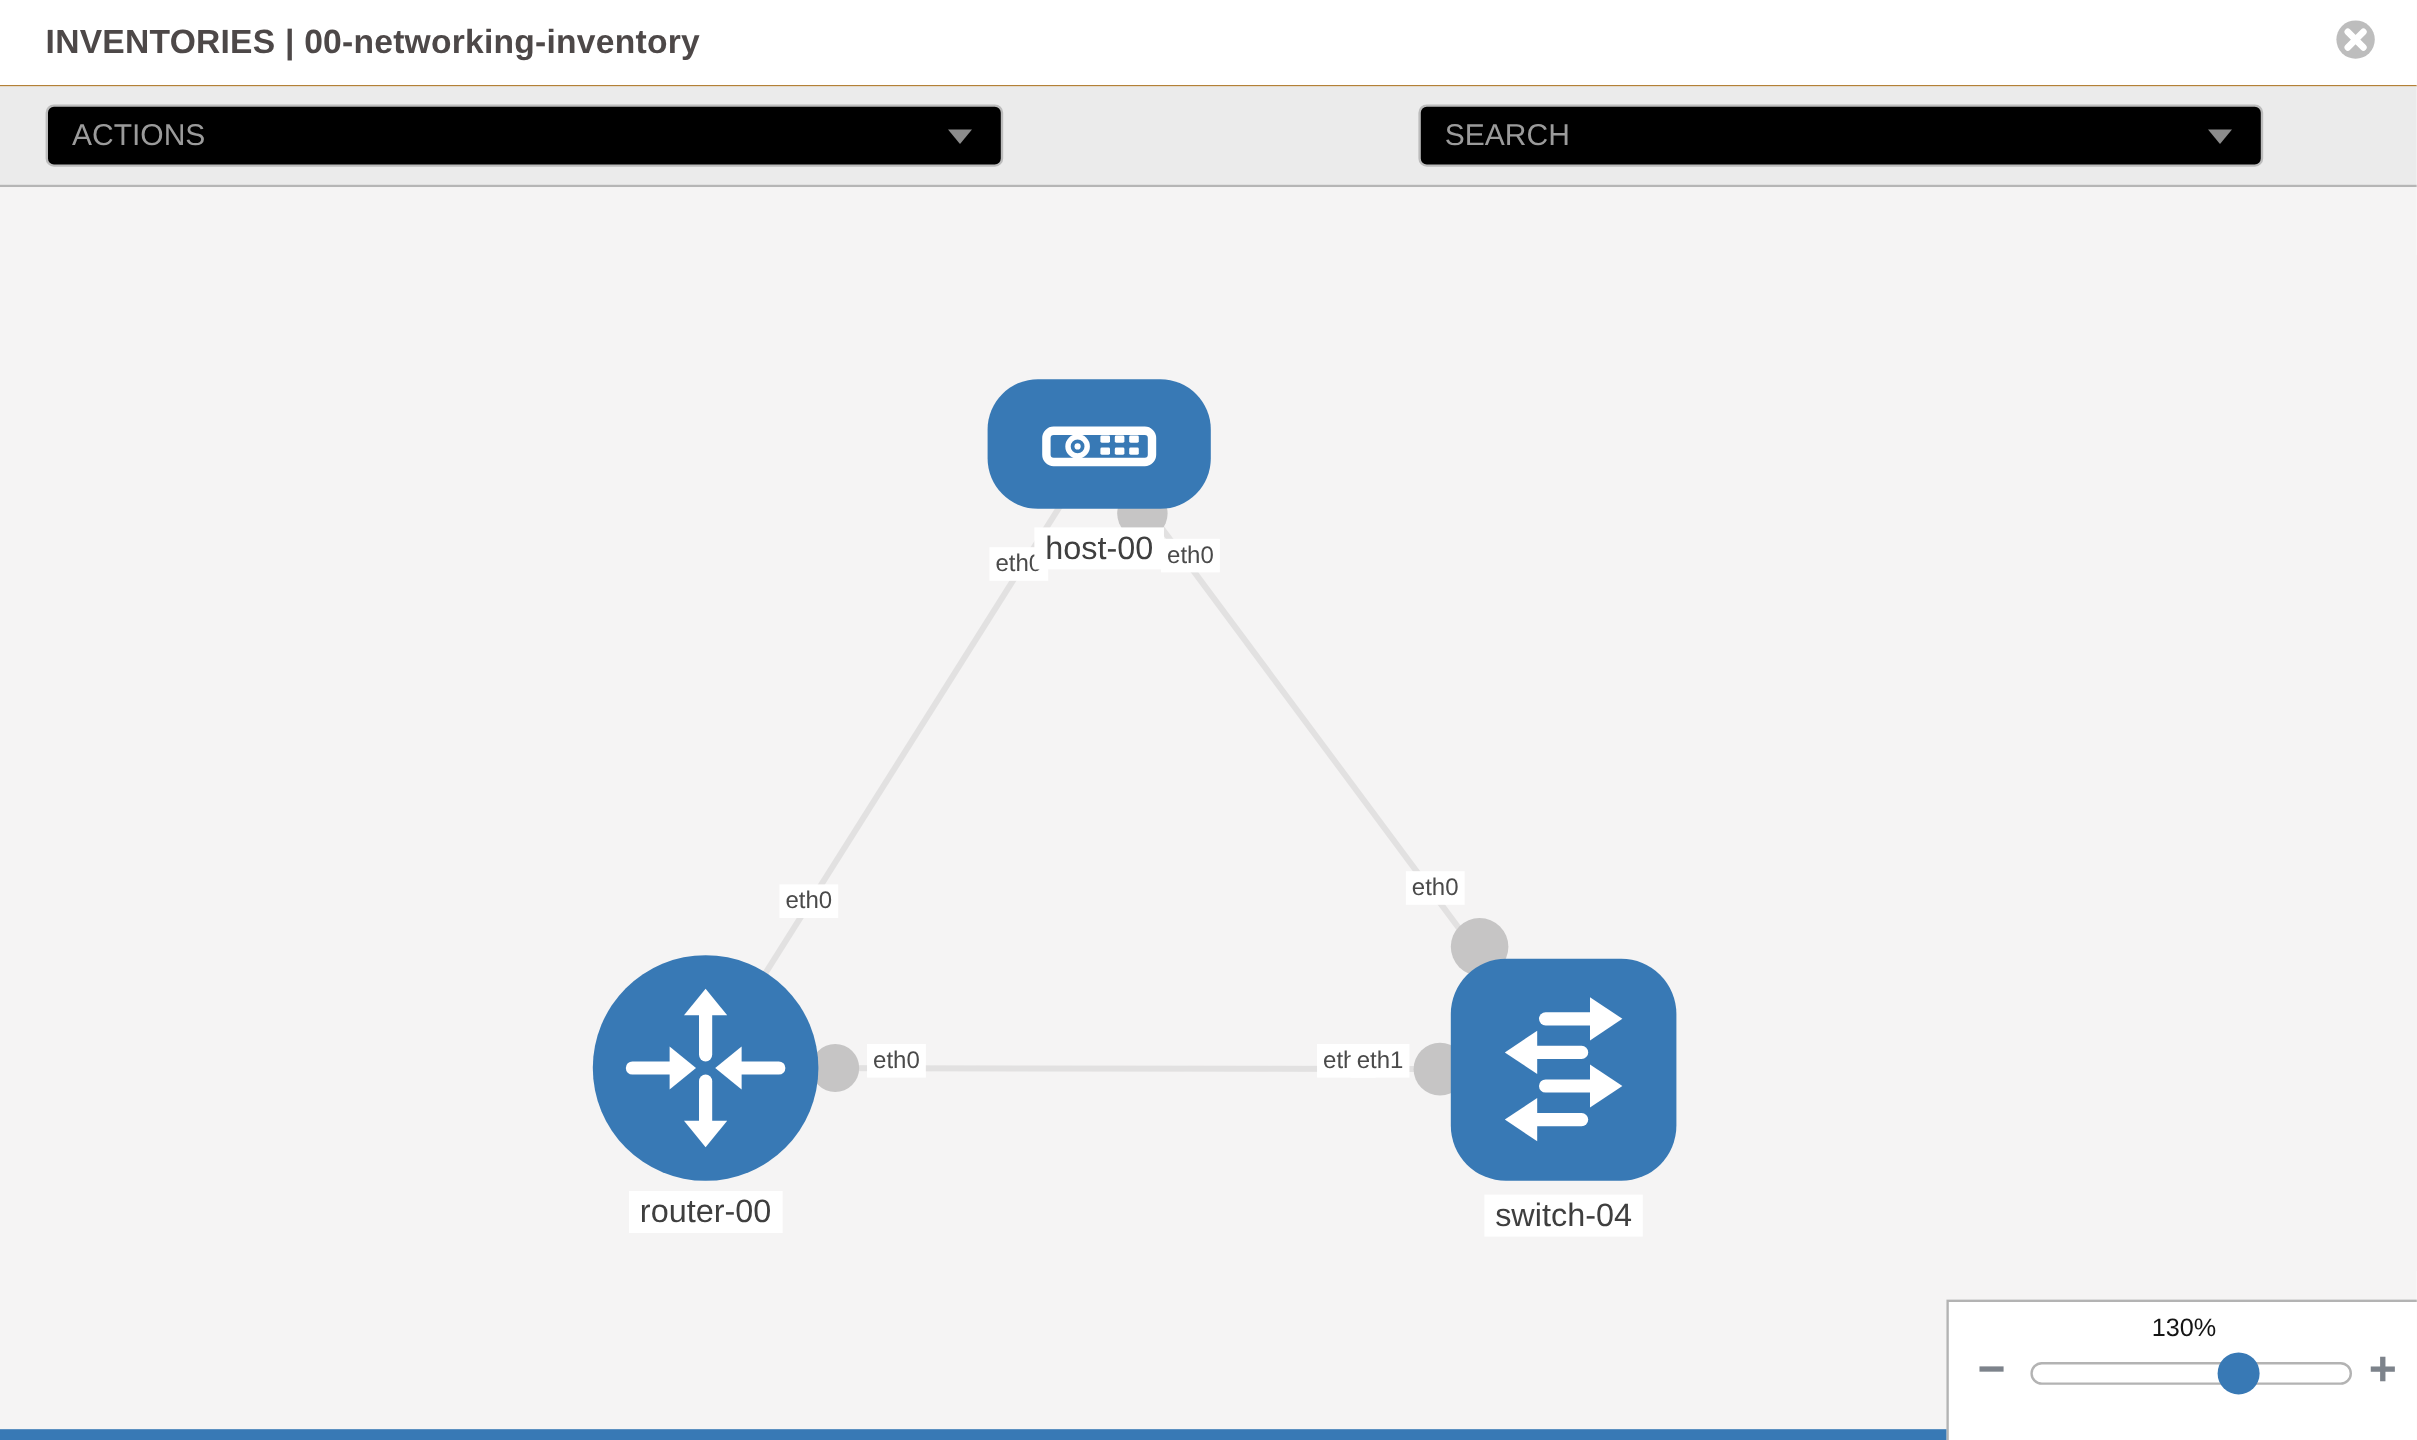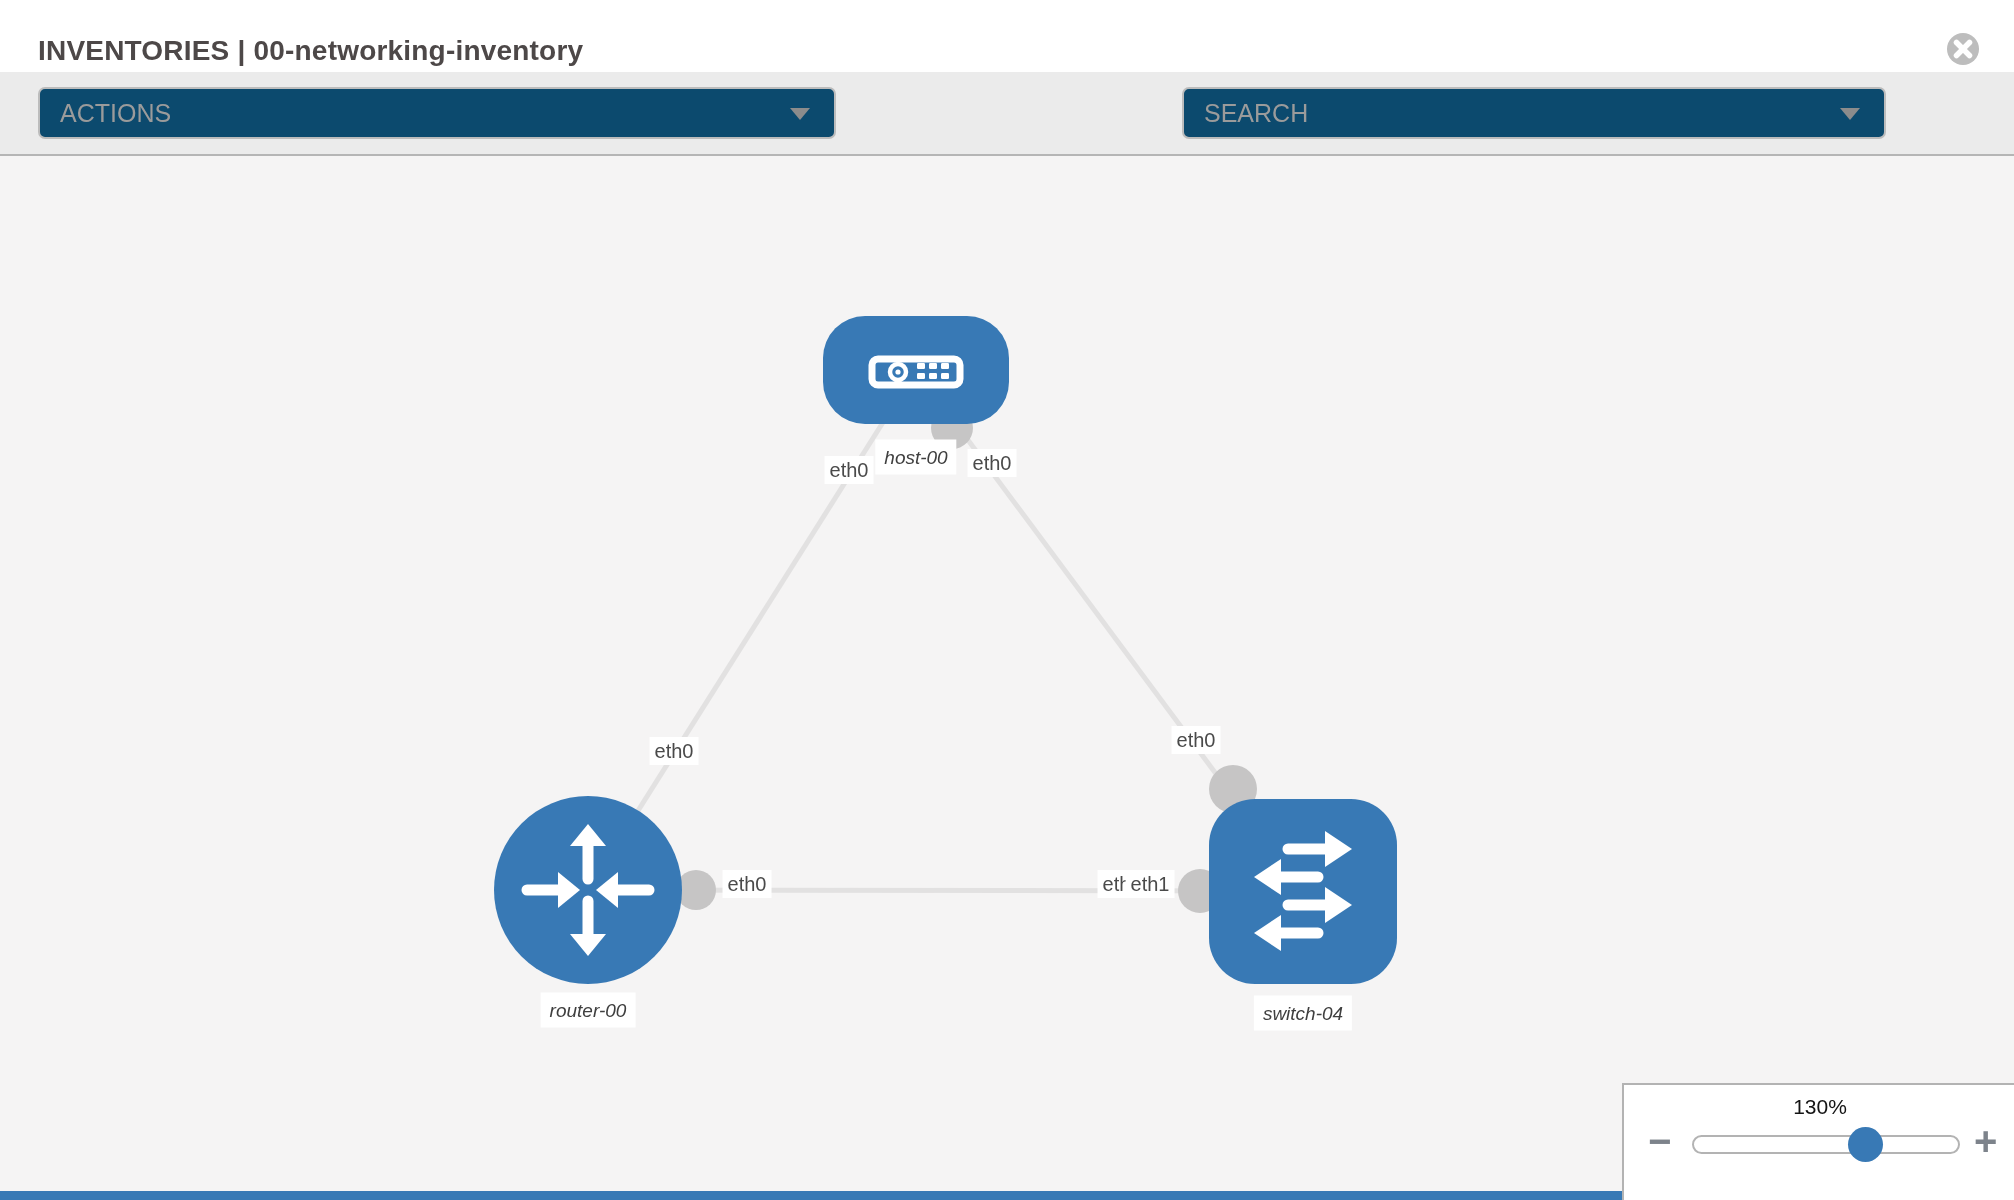--- a/index.html
+++ b/index.html
@@ -1,36 +1,36 @@
 <!DOCTYPE html>
 <html><head>
 <meta charset="utf-8">
 <style>
   html,body{margin:0;padding:0;}
   body{
     width:2014px;height:1200px;position:relative;overflow:hidden;
     background:#ffffff;font-family:"Liberation Sans",sans-serif;
   }
   
-  .header{position:absolute;left:0;top:16px;width:2014px;height:71px;background:#ffffff;border-bottom:1px solid #a16207;}
+  .header{position:absolute;left:0;top:0;width:2014px;height:71px;background:#ffffff;border-bottom:1px solid #a16207;}
   .page-title{position:absolute;left:38px;top:19px;font-size:28px;font-weight:bold;color:#4d4848;letter-spacing:.2px;}
   .close-btn{position:absolute;right:34px;top:16px;width:34px;height:34px;cursor:pointer;}
   
   .toolbar{position:absolute;left:0;top:72px;width:2014px;height:82px;background:#ebebeb;border-bottom:2px solid #b5b5b5;box-sizing:content-box;}
-  .dropdown{position:absolute;top:15px;height:52px;background:#0c4a6e;border:2px solid #bcbcbc;border-radius:7px;box-sizing:border-box;}
+  .dropdown{position:absolute;top:15px;height:52px;background:#000000;border:2px solid #bcbcbc;border-radius:7px;box-sizing:border-box;}
   .dropdown-actions{left:38px;width:798px;}
   .dropdown-search{left:1182px;width:704px;}
   .dropdown .dd-label{position:absolute;left:20px;top:0;line-height:48px;font-size:25px;color:#9b9b9b;}
   .caret{position:absolute;right:24px;top:19px;width:0;height:0;border-left:10px solid transparent;border-right:10px solid transparent;border-top:12px solid #8c8c8c;}
   .tool-icons{position:absolute;left:1040px;top:86px;width:120px;height:52px;}
   
   .canvas{position:absolute;left:0;top:156px;width:2014px;height:1044px;background:#f5f4f4;}
   .topology{position:absolute;left:0;top:0;}
   .chip{position:absolute;transform:translate(-50%,-50%);background:#ffffff;color:#4a4a4a;font-size:20px;line-height:24px;padding:2px 5px;white-space:nowrap;}
-  .node-label{font-size:19px;line-height:31px;color:#3f3f3f;padding:2px 9px;font-style:italic;}
+  .node-label{font-size:27px;line-height:31px;color:#3f3f3f;padding:2px 9px;}
   
   .zoom-panel{position:absolute;left:1622px;top:1083px;width:420px;height:140px;background:#ffffff;border:2px solid #b3b3b3;box-sizing:border-box;}
   .zoom-level{position:absolute;left:0;top:10px;width:392px;text-align:center;font-size:21px;color:#141414;}
   .zoom-minus,.zoom-plus{position:absolute;top:34px;font-size:40px;line-height:44px;font-weight:bold;color:#7d838b;cursor:pointer;}
   .zoom-minus{left:24px;}
   .zoom-plus{left:350px;}
   .zoom-track{position:absolute;left:68px;top:50px;width:268px;height:19px;background:#ffffff;border:2px solid #b3b3b3;border-radius:11px;box-sizing:border-box;cursor:pointer;}
   .zoom-thumb{position:absolute;left:224px;top:42px;width:35px;height:35px;border-radius:50%;background:#3879b5;cursor:grab;}
   
   .footer-strip{position:absolute;left:0;top:1191px;width:1622px;height:9px;background:#3879b5;}

